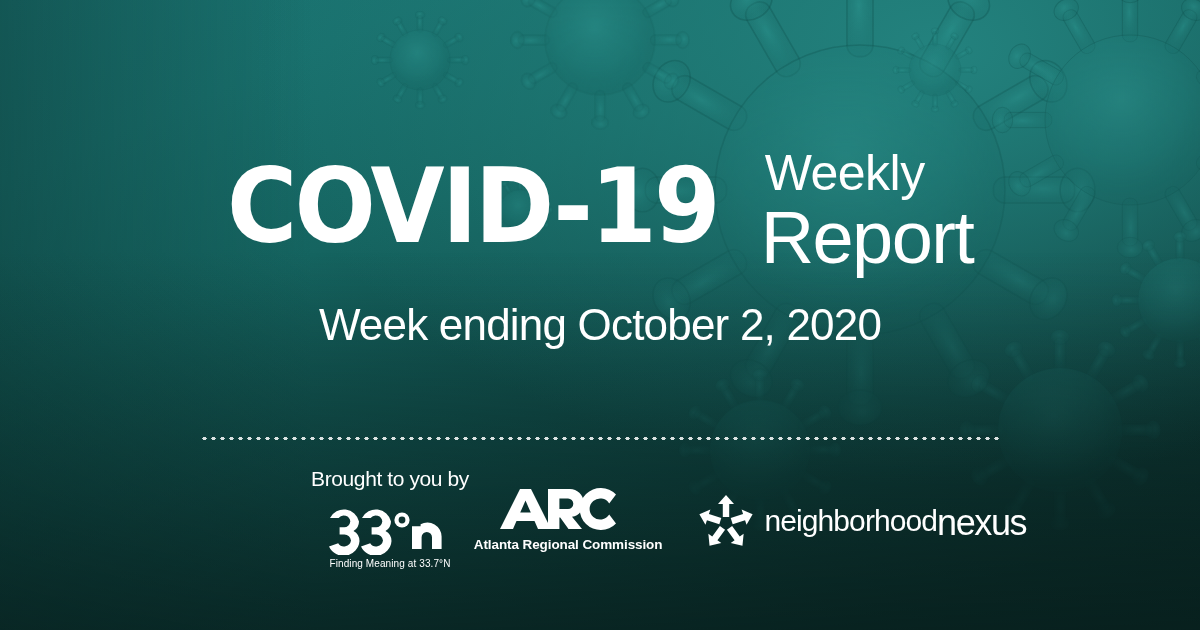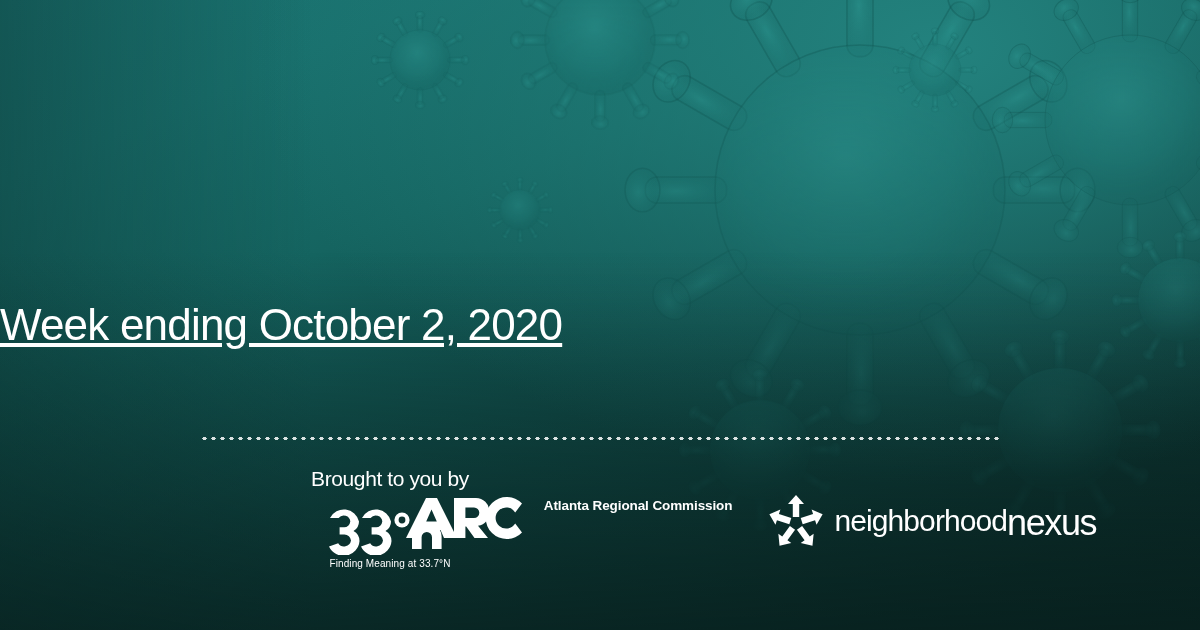--- a/index.html
+++ b/index.html
@@ -94,26 +94,26 @@
     letter-spacing: -1.6px;
     color: #ffffff;
     line-height: 1.02;
     margin-top: 2px;
   }
 
   .subtitle {
     position: absolute;
     left: 0; right: 0;
     top: 300px;
+    text-align: center;
     font-family: "Liberation Sans", sans-serif;
     font-weight: 400;
     font-size: 44px;
     letter-spacing: -0.8px;
     color: #ffffff;
-    text-decoration: underline;
   }
 
   
   .divider {
     position: absolute;
     left: 200px;
     width: 800px;
     top: 437px;
     height: 3px;
     background-image: radial-gradient(circle, rgba(255,255,255,0.85) 42%, rgba(255,255,255,0) 44%);
@@ -163,21 +163,21 @@
   }
 
   
   .powered-logos {
     margin-top: 14px;
     display: flex;
     align-items: center;
     justify-content: center;
     gap: 34px;
   }
-  .logo-arc { display: flex; flex-direction: row; align-items: flex-start; }
+  .logo-arc { display: flex; flex-direction: column; align-items: center; }
   .logo-arc-tag {
     margin-top: 4px;
     font-family: "Liberation Sans", sans-serif;
     font-size: 13.5px;
     font-weight: 600;
     letter-spacing: -0.1px;
     color: #ffffff;
     white-space: nowrap;
   }
 
@@ -300,20 +300,27 @@
         <use href="#virus" transform="translate(935,70) scale(0.26)"></use>
         <use href="#virus" transform="translate(520,210) scale(0.20)"></use>
       </g>
     </svg>
   </div>
 
   <div class="bg-vignette"></div>
 
   <div class="content">
 
+    <div class="headline">
+      <div class="covid-word">COVID-19</div>
+      <div class="weekly-report">
+        <span class="weekly-word">Weekly</span>
+        <span class="report-word">Report</span>
+      </div>
+    </div>
 
     <div class="subtitle">Week ending October 2, 2020</div>
 
     <div class="divider"></div>
 
     <div class="credits">
 
       <div class="credit-col brought">
         <div class="credit-label">Brought to you by</div>
 

